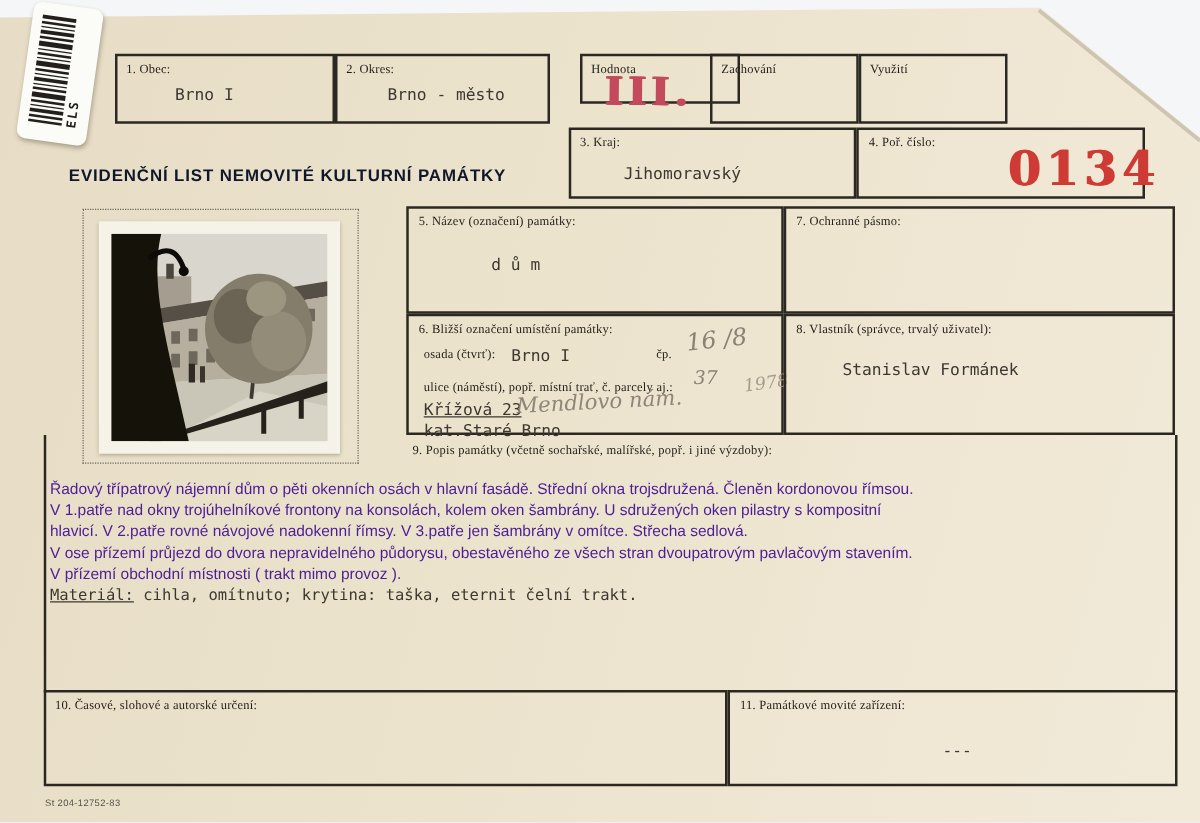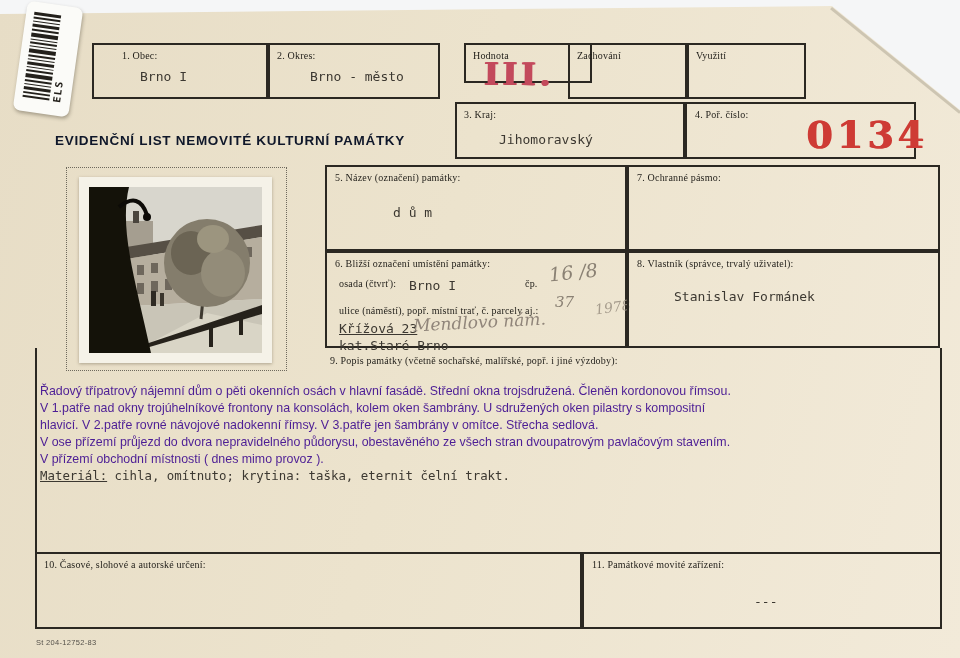--- a/index.html
+++ b/index.html
@@ -70,21 +70,21 @@
           <rect x="8" y="82" width="27" height="1"></rect>
         <rect x="8" y="85" width="27" height="3"></rect>
           <rect x="8" y="90" width="27" height="2"></rect>
         <rect x="8" y="94" width="27" height="2"></rect>
       </g>
       <text transform="translate(46,97) rotate(-90)" font-family="DejaVu Sans Mono, monospace" font-size="10" font-weight="bold" fill="#23201b" letter-spacing="1.5">ELS</text>
     </svg>
   </div>
 
   <div class="box" style="left:92px;top:43px;width:176px;height:56px;">
-    <span class="lbl" style="left:7px;top:5px;margin-left:21px;">1. Obec:</span>
+    <span class="lbl" style="left:7px;top:5px;">1. Obec:</span>
     <span class="typ" style="left:46px;top:24px;">Brno I</span>
   </div>
   <div class="box" style="left:268px;top:43px;width:172px;height:56px;">
     <span class="lbl" style="left:7px;top:5px;">2. Okres:</span>
     <span class="typ" style="left:40px;top:24px;">Brno - město</span>
   </div>
   <div class="box" style="left:464px;top:43px;width:128px;height:40px;">
     <span class="lbl" style="left:7px;top:5px;">Hodnota</span>
   </div>
   <div class="grade">III.</div>
@@ -176,21 +176,21 @@
     <span class="typ" style="left:45px;top:36px;">Stanislav Formánek</span>
   </div>
 
   <div style="position:absolute;left:35px;top:348px;width:907px;height:206px;border-left:2px solid #2b2822;border-right:2px solid #2b2822;box-sizing:border-box;"></div>
   <span class="lbl" style="left:330px;top:355px;">9. Popis památky (včetně sochařské, malířské, popř. i jiné výzdoby):</span>
   <div class="desc">
     <div>Řadový třípatrový nájemní dům o pěti okenních osách v hlavní fasádě. Střední okna trojsdružená. Členěn kordonovou římsou.</div>
     <div>V 1.patře nad okny trojúhelníkové frontony na konsolách, kolem oken šambrány. U sdružených oken pilastry s kompositní</div>
     <div>hlavicí. V 2.patře rovné návojové nadokenní římsy. V 3.patře jen šambrány v omítce. Střecha sedlová.</div>
     <div>V ose přízemí průjezd do dvora nepravidelného půdorysu, obestavěného ze všech stran dvoupatrovým pavlačovým stavením.</div>
-    <div>V přízemí obchodní místnosti ( dnes mimo provoz ).</div>
+    <div>V přízemí obchodní místnosti ( trakt mimo provoz ).</div>
   </div>
   <div class="material">
     <span class="u">Materiál:</span><span> cihla, omítnuto; krytina: taška, eternit čelní trakt.</span>
   </div>
 
   <div class="box" style="left:35px;top:552px;width:547px;height:77px;">
     <span class="lbl" style="left:7px;top:5px;">10. Časové, slohové a autorské určení:</span>
   </div>
   <div class="box" style="left:582px;top:552px;width:360px;height:77px;">
     <span class="lbl" style="left:8px;top:5px;">11. Památkové movité zařízení:</span>

